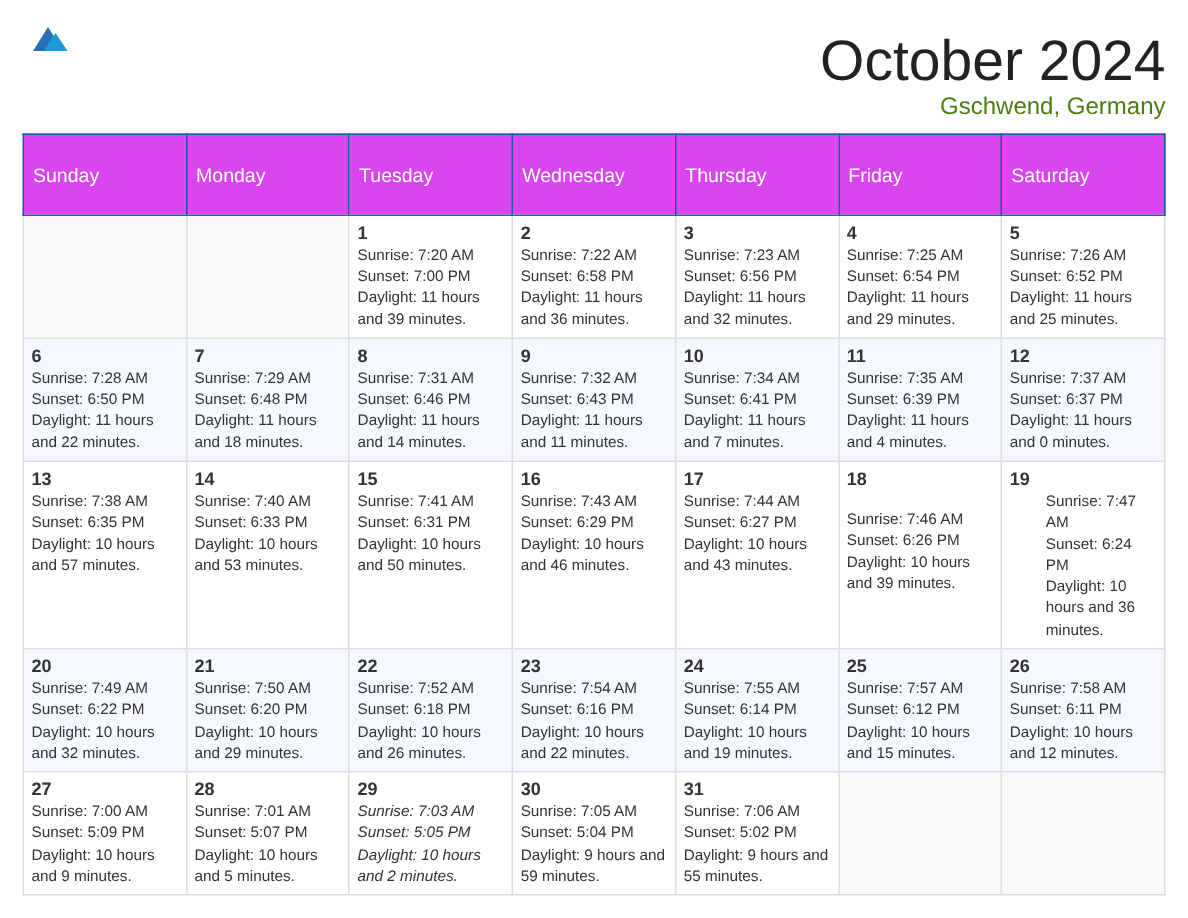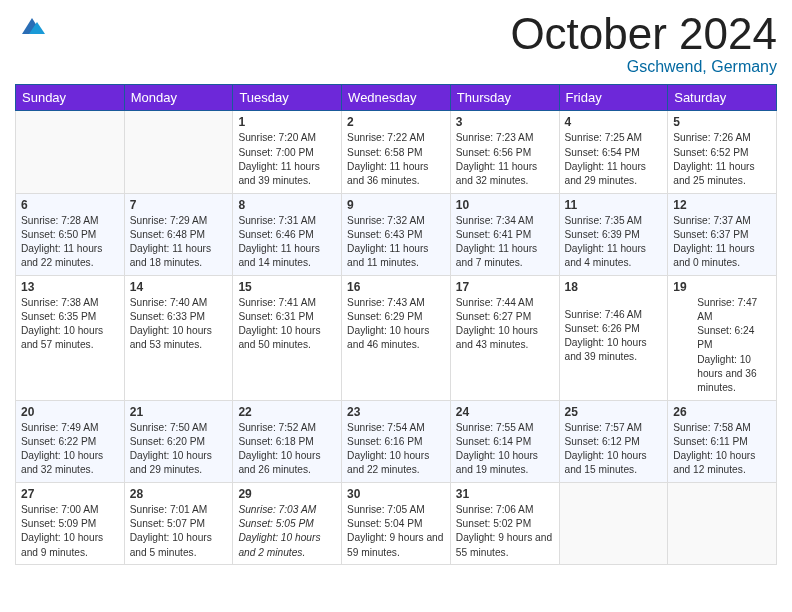--- a/index.html
+++ b/index.html
@@ -28,39 +28,40 @@
     }
     .logo-icon {
       width: 30px;
       height: 24px;
       margin-left: 2px;
     }
     .title-block {
       text-align: right;
     }
     .month-title {
-      font-size: 44px;
+      font-size: 38px;
       font-weight: normal;
       color: #222;
       line-height: 1.1;
+      margin-top: 11px;
     }
     .location {
       font-size: 16px;
-      color: #0369a1;
+      color: #4d7c0f;
     }
     .calendar {
       width: 100%;
       border-collapse: collapse;
       border: 1px solid #ccc;
     }
     .calendar th {
-      background: #6d28d9;
+      background: #d946ef;
       color: #fff;
       text-align: left;
-      padding: 5px 6px;
+      padding: 19px 6px;
       font-size: 13px;
       font-weight: normal;
       border: 1px solid #1a5a9a;
     }
     .calendar td {
       vertical-align: top;
       padding: 4px 5px;
       border: 1px solid #ddd;
       width: 108px;
       min-height: 80px;

